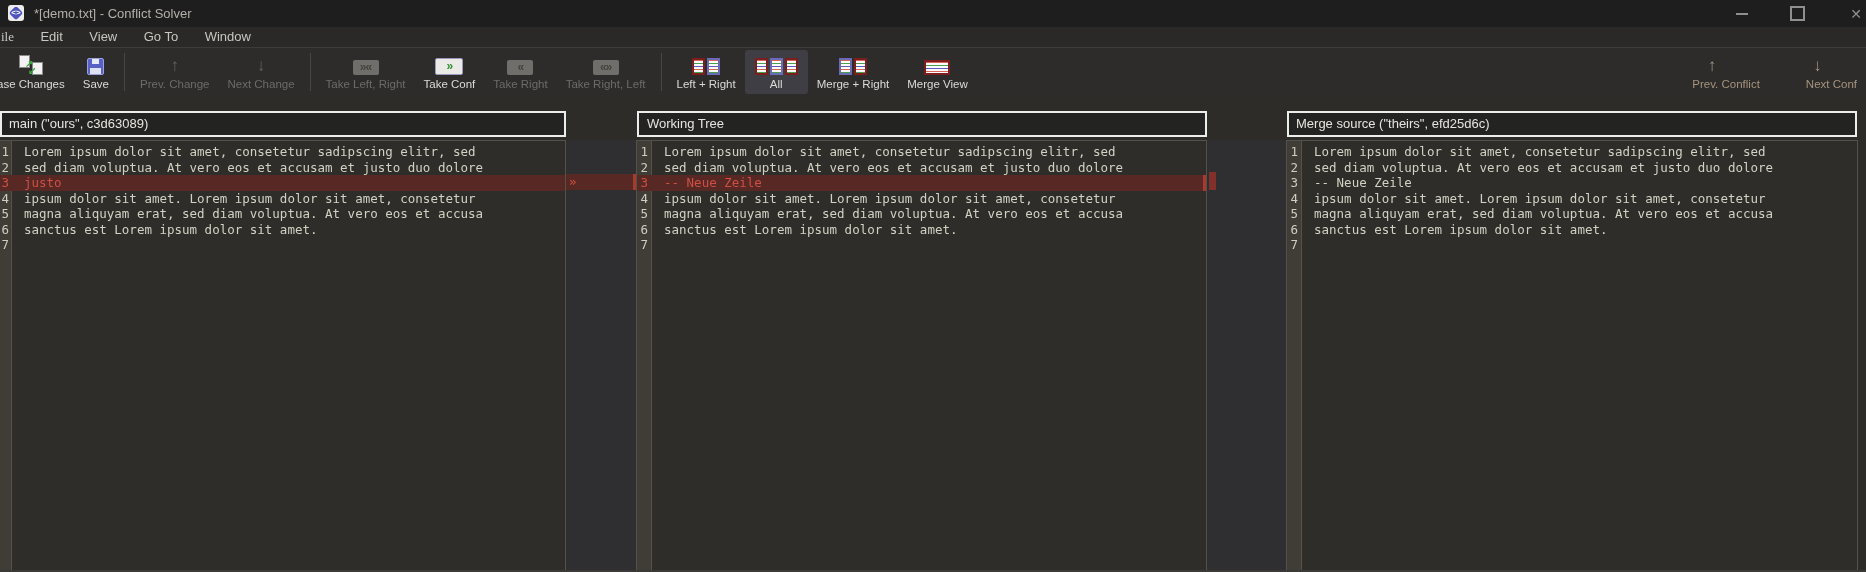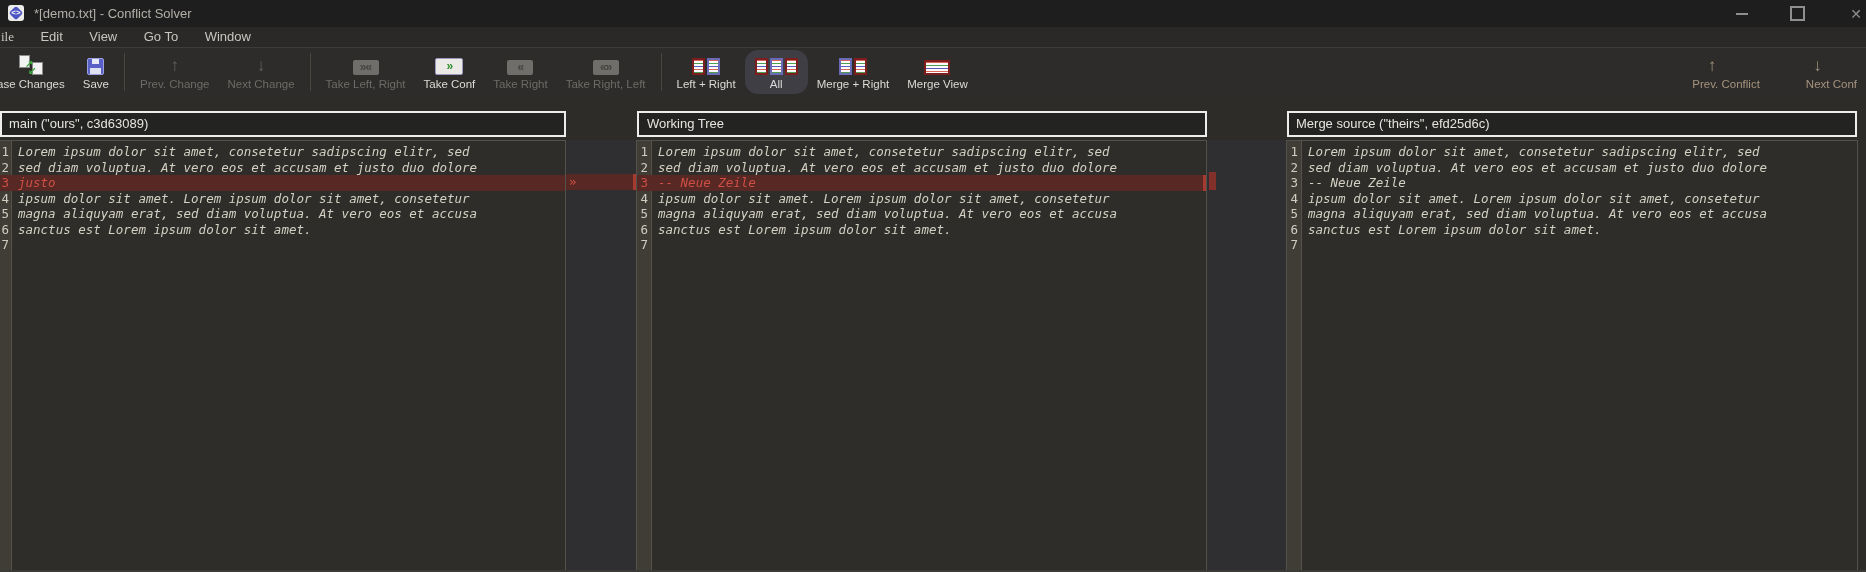--- a/index.html
+++ b/index.html
@@ -22,21 +22,21 @@
   .menubar{position:absolute;left:0;top:27px;width:100%;height:20px;background:#2a2927;border-bottom:1px solid #3d3c39;}
   .menuitem{display:inline-block;margin-right:22px;font-size:13px;color:#c8c6c1;line-height:20px;vertical-align:top;}
   .menuitem:first-child{margin-left:1px;font-family:Liberation Serif, serif;}
   
   .toolbar{position:absolute;left:0;top:48px;width:100%;height:48px;background:#2d2c2a;display:flex;align-items:stretch;}
   .tbtn{display:flex;flex-direction:column;align-items:center;justify-content:center;padding:0 9px;height:44px;align-self:center;}
   .tbtn:first-child{margin-left:-12px;}
   .tbtn .ico{height:20px;display:flex;align-items:flex-end;justify-content:center;}
   .tlabel{font-size:11.5px;color:#dcdad6;margin-top:3px;white-space:nowrap;}
   .tbtn.disabled .tlabel{color:#6c6b67;}
-  .tbtn.selected{background:#3e3e44;border-radius:13px;}
+  .tbtn.selected{background:#3e3e44;border-radius:3px;}
   .tsep{width:1px;height:38px;background:#48473f;align-self:center;margin:0 6px;}
   .tspacer{flex:1;}
   .arrow{font-size:17px;line-height:18px;font-weight:bold;color:#dcdad6;}
   .disabled .arrow{color:#63625f;}
   .conflictnav .tlabel{color:#a5937e;margin-left:28px;}
   .conflictnav .arrow{color:#a5937e;}
   
   .chip{width:26px;height:15px;border-radius:2px;display:flex;align-items:center;justify-content:center;
         font-size:12px;font-weight:bold;background:#6f6e6a;color:#44433f;letter-spacing:-1px;}
   .chip.on{background:#eceae6;border:1px solid #9a99c0;color:#2f8f2f;}
@@ -62,21 +62,21 @@
   
   .pane{position:absolute;top:140px;bottom:2px;box-sizing:border-box;background:#2e2d29;border:1px solid #53514c;border-bottom:none;
         font-family:"DejaVu Sans Mono",monospace;font-size:12.5px;color:#d3d1c3;overflow:hidden;}
   #p1{left:-1px;width:567px;} #p2{left:636px;width:571px;} #p3{left:1286px;width:572px;}
   .gutter-bg{position:absolute;left:0;top:0;bottom:0;background:#403d37;border-right:1px solid #56524a;}
   #p1 .gutter-bg{width:11px;} #p2 .gutter-bg,#p3 .gutter-bg{width:14px;}
   .rows{position:absolute;left:0;right:0;top:3px;}
   .row{display:flex;height:15.5px;line-height:15.5px;position:relative;}
   .num{box-sizing:border-box;text-align:right;color:#cfcdbf;flex:none;}
   #p1 .num{width:12px;padding-right:3px;} #p2 .num,#p3 .num{width:15px;padding-right:4px;}
-  .txt{white-space:pre;padding-left:6px;overflow:hidden;font-style:italic;}
+  .txt{white-space:pre;padding-left:12px;overflow:hidden;}
   .row.conflict{background:#572824;color:#cf4f44;}
   .row.conflict .num{color:#cf4f44;}
   .row.conflict.edge{box-shadow:inset -3px 0 0 #a63a2e;}
   
   .gap{position:absolute;top:140px;bottom:2px;background:#2f2f31;}
   #gap1{left:566px;width:70px;} #gap2{left:1207px;width:79px;}
   .conn-band{position:absolute;left:566px;top:174px;width:70px;height:15.5px;background:#572824;
              border-right:3px solid #a63a2e;box-sizing:border-box;
              font-family:"DejaVu Sans Mono",monospace;font-size:12.5px;line-height:15px;color:#cf4f44;padding-left:3px;}
   .conflict-marker{position:absolute;left:1209px;top:172px;width:7px;height:18px;background:#84302a;}

